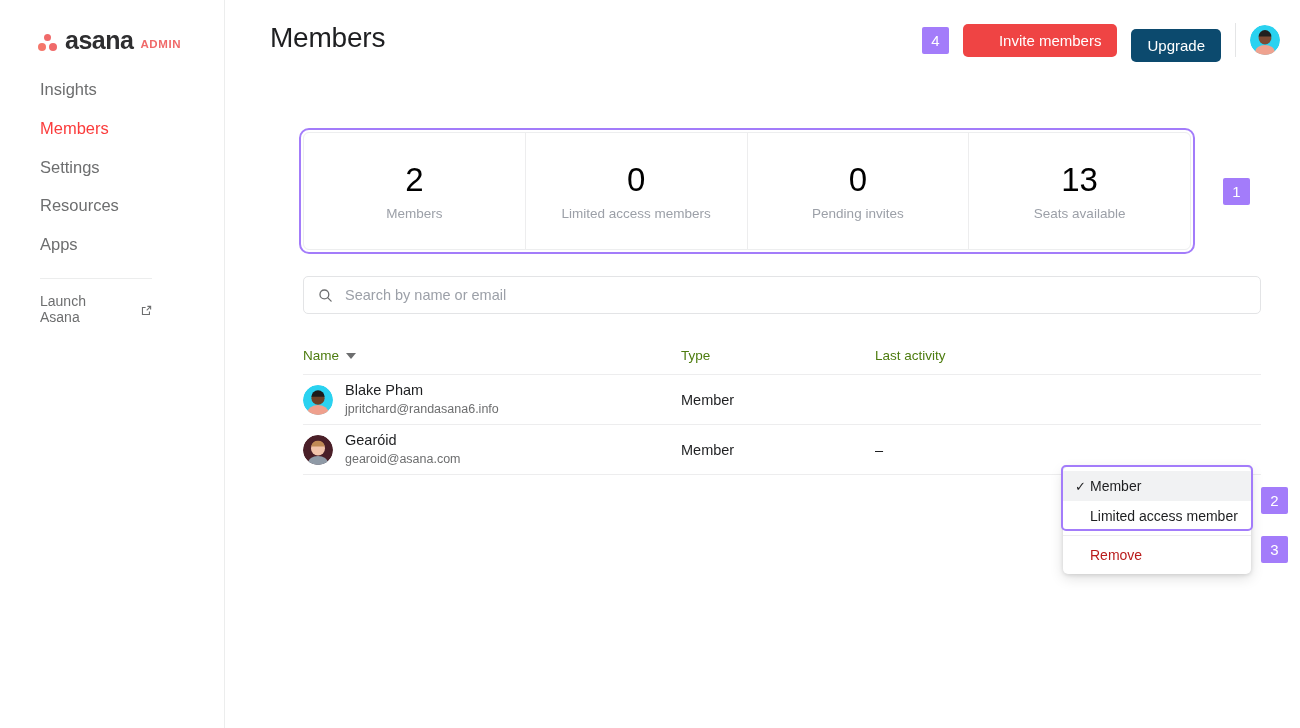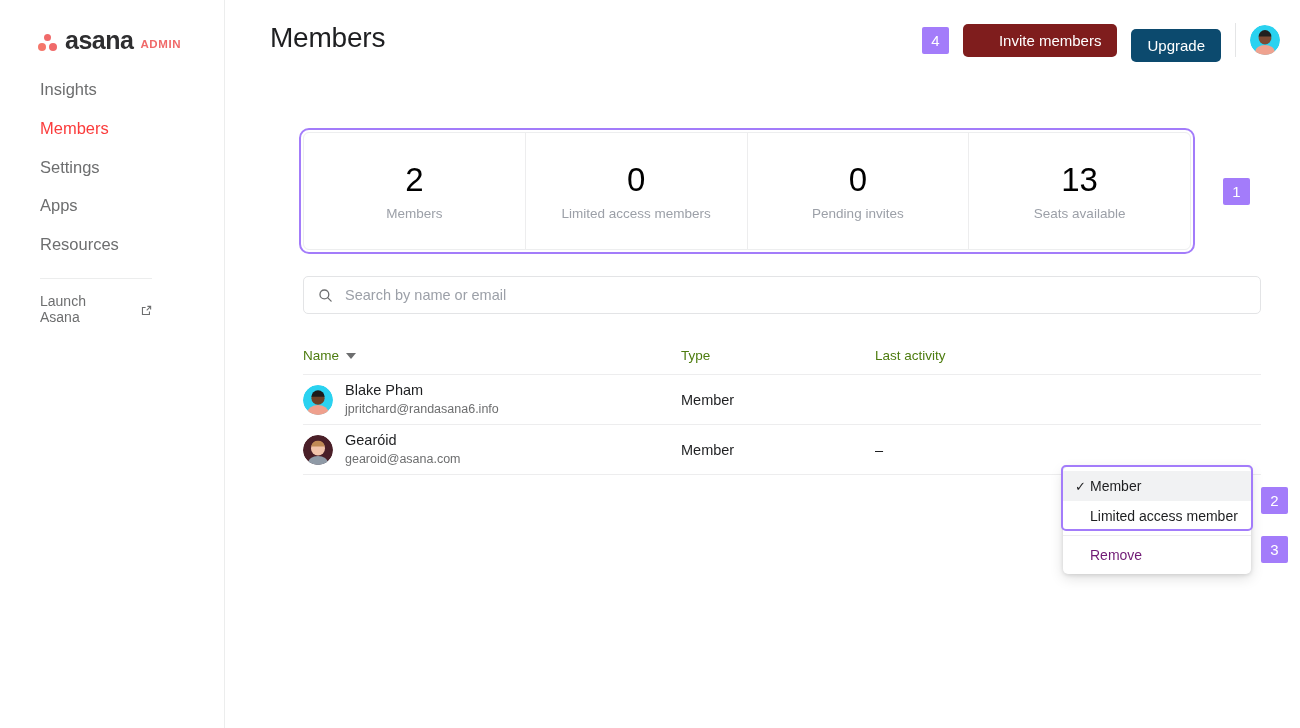--- a/index.html
+++ b/index.html
@@ -122,21 +122,21 @@
     border: none;
     border-radius: 5px;
     font-size: 15px;
     font-family: "Liberation Sans", sans-serif;
     color: #ffffff;
     padding: 0 16px;
     height: 33px;
     cursor: pointer;
     white-space: nowrap;
   }
-  .btn-invite { background: #7f1d1d; padding-left: 36px; }
+  .btn-invite { background: #ef4444; padding-left: 36px; }
   .btn-upgrade { background: #0c4a6e; margin-top: 10px; }
   .vdiv { width: 1px; height: 34px; background: #e4e5e6; }
   .avatar {
     border-radius: 50%;
     overflow: hidden;
     flex: none;
     display: block;
   }
   .avatar-header { width: 30px; height: 30px; }
 
@@ -262,21 +262,21 @@
     white-space: nowrap;
   }
   .menu-item .check {
     width: 15px;
     flex: none;
     font-size: 13px;
     color: #1e1f21;
   }
   .menu-item.selected { background: #f1f2f3; }
   .menu-sep { border-top: 1px solid #ededee; margin: 4px 0; }
-  .menu-item.danger { color: #701a75; }
+  .menu-item.danger { color: #b91c1c; }
   .menu-item.danger .check { width: 15px; }
 
   .hl-menu-top {
     position: absolute;
     left: 1061px; top: 465px;
     width: 192px; height: 66px;
     border: 2px solid #a37cfa;
     border-radius: 5px;
     pointer-events: none;
   }
@@ -297,22 +297,22 @@
           <i class="d3"></i>
       </span>
       <span class="logo-word">asana</span>
       <span class="logo-admin">ADMIN</span>
     </div>
 
     <nav class="nav">
       <a class="nav-item">Insights</a>
       <a class="nav-item active">Members</a>
       <a class="nav-item">Settings</a>
+      <a class="nav-item">Resources</a>
       <a class="nav-item">Apps</a>
-      <a class="nav-item">Resources</a>
       <div class="nav-divider"></div>
       <div class="nav-launch">
         <span>Launch Asana</span>
         <span class="ext-icon">
           <svg width="11" height="11" viewBox="0 0 12 12" fill="none" stroke="#6d6e6f" stroke-width="1.2">
             <path d="M7 1.5h3.5V5"></path>
             <path d="M10.3 1.7L6.2 5.8"></path>
             <path d="M9.2 7v3.3H1.6V2.7H5"></path>
           </svg>
         </span>

